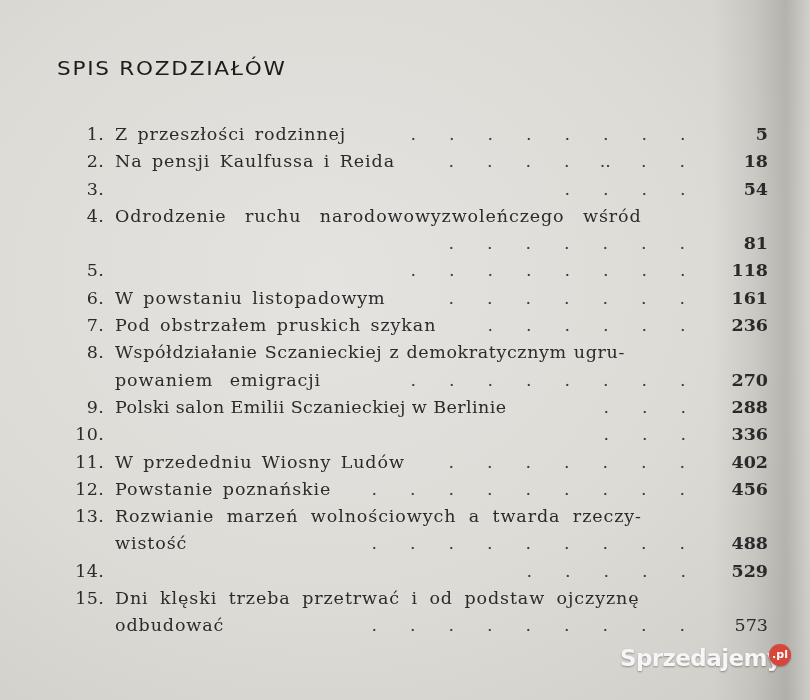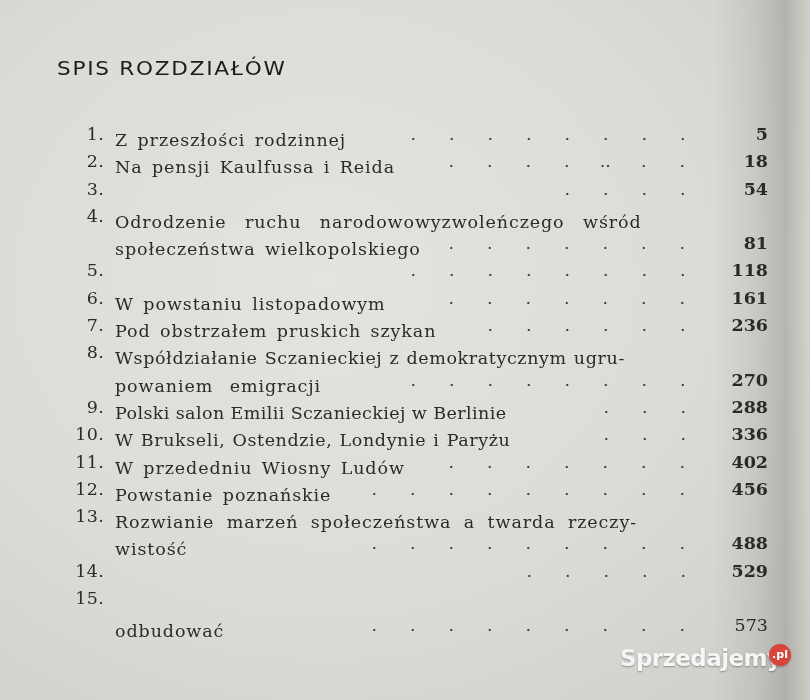--- a/index.html
+++ b/index.html
@@ -56,21 +56,20 @@
       text-align: right;
       white-space: nowrap;
       letter-spacing: 0.3px;
     }
     .line {
       position: absolute;
       left: 115px;
       white-space: nowrap;
       letter-spacing: 0.9px;
       word-spacing: 3px;
-      margin-top: 6px;
     }
     .line.first { top: 0; }
     .line.second { top: 27.3px; }
     .dots {
       position: absolute;
       white-space: nowrap;
       letter-spacing: 0;
       color: #3a3a3a;
     }
     .page-num {
@@ -140,21 +139,20 @@
 
     <div class="entry">
       <span class="num">3.</span>
       <span class="dots" style="left:548px;top:0"><span class="dot">.</span><span class="dot">.</span><span class="dot">.</span><span class="dot">.</span></span>
       <span class="page-num first">54</span>
     </div>
 
     <div class="entry two-line">
       <span class="num">4.</span>
       <span class="line first" style="word-spacing:12px">Odrodzenie ruchu narodowowyzwoleńczego wśród</span>
-      <span class="line second">społeczeństwa wielkopolskiego</span>
       <span class="dots" style="left:432px;top:27.3px"><span class="dot">.</span><span class="dot">.</span><span class="dot">.</span><span class="dot">.</span><span class="dot">.</span><span class="dot">.</span><span class="dot">.</span></span>
       <span class="page-num second">81</span>
     </div>
 
     <div class="entry">
       <span class="num">5.</span>
       <span class="dots" style="left:394px;top:0"><span class="dot">.</span><span class="dot">.</span><span class="dot">.</span><span class="dot">.</span><span class="dot">.</span><span class="dot">.</span><span class="dot">.</span><span class="dot">.</span></span>
       <span class="page-num first">118</span>
     </div>
 
@@ -182,55 +180,55 @@
 
     <div class="entry">
       <span class="num">9.</span>
       <span class="line first" style="letter-spacing:0.4px;word-spacing:0">Polski salon Emilii Sczanieckiej w Berlinie</span>
       <span class="dots" style="left:587px;top:0"><span class="dot">.</span><span class="dot">.</span><span class="dot">.</span></span>
       <span class="page-num first">288</span>
     </div>
 
     <div class="entry">
       <span class="num">10.</span>
-      <span class="line first" style="letter-spacing:0.6px;word-spacing:1px">W Brukseli, Ostendzie, Londynie i Paryżu</span>
       <span class="dots" style="left:587px;top:0"><span class="dot">.</span><span class="dot">.</span><span class="dot">.</span></span>
       <span class="page-num first">336</span>
     </div>
 
     <div class="entry">
       <span class="num">11.</span>
       <span class="line first">W przededniu Wiosny Ludów</span>
       <span class="dots" style="left:432px;top:0"><span class="dot">.</span><span class="dot">.</span><span class="dot">.</span><span class="dot">.</span><span class="dot">.</span><span class="dot">.</span><span class="dot">.</span></span>
       <span class="page-num first">402</span>
     </div>
 
     <div class="entry">
       <span class="num">12.</span>
       <span class="line first">Powstanie poznańskie</span>
       <span class="dots" style="left:355px;top:0"><span class="dot">.</span><span class="dot">.</span><span class="dot">.</span><span class="dot">.</span><span class="dot">.</span><span class="dot">.</span><span class="dot">.</span><span class="dot">.</span><span class="dot">.</span></span>
       <span class="page-num first">456</span>
     </div>
 
     <div class="entry two-line">
       <span class="num">13.</span>
-      <span class="line first" style="word-spacing:6px">Rozwianie marzeń społeczeństwa a twarda rzeczy-</span>
+      <span class="line first" style="word-spacing:6px">Rozwianie marzeń wolnościowych a twarda rzeczy-</span>
       <span class="line second">wistość</span>
       <span class="dots" style="left:355px;top:27.3px"><span class="dot">.</span><span class="dot">.</span><span class="dot">.</span><span class="dot">.</span><span class="dot">.</span><span class="dot">.</span><span class="dot">.</span><span class="dot">.</span><span class="dot">.</span></span>
       <span class="page-num second">488</span>
     </div>
 
     <div class="entry">
       <span class="num">14.</span>
       <span class="dots" style="left:510px;top:0"><span class="dot">.</span><span class="dot">.</span><span class="dot">.</span><span class="dot">.</span><span class="dot">.</span></span>
       <span class="page-num first">529</span>
     </div>
 
     <div class="entry two-line">
       <span class="num">15.</span>
+      <span class="line first" style="word-spacing:5px">Dni klęski trzeba przetrwać i od podstaw ojczyznę</span>
       <span class="line second">odbudować</span>
       <span class="dots" style="left:355px;top:27.3px"><span class="dot">.</span><span class="dot">.</span><span class="dot">.</span><span class="dot">.</span><span class="dot">.</span><span class="dot">.</span><span class="dot">.</span><span class="dot">.</span><span class="dot">.</span></span>
       <span class="page-num second" style="font-weight:normal">573</span>
     </div>
 
   </div>
 
   <div class="watermark">Sprzedajemy</div>
   <div class="wm-badge">.pl</div>
 </div>

